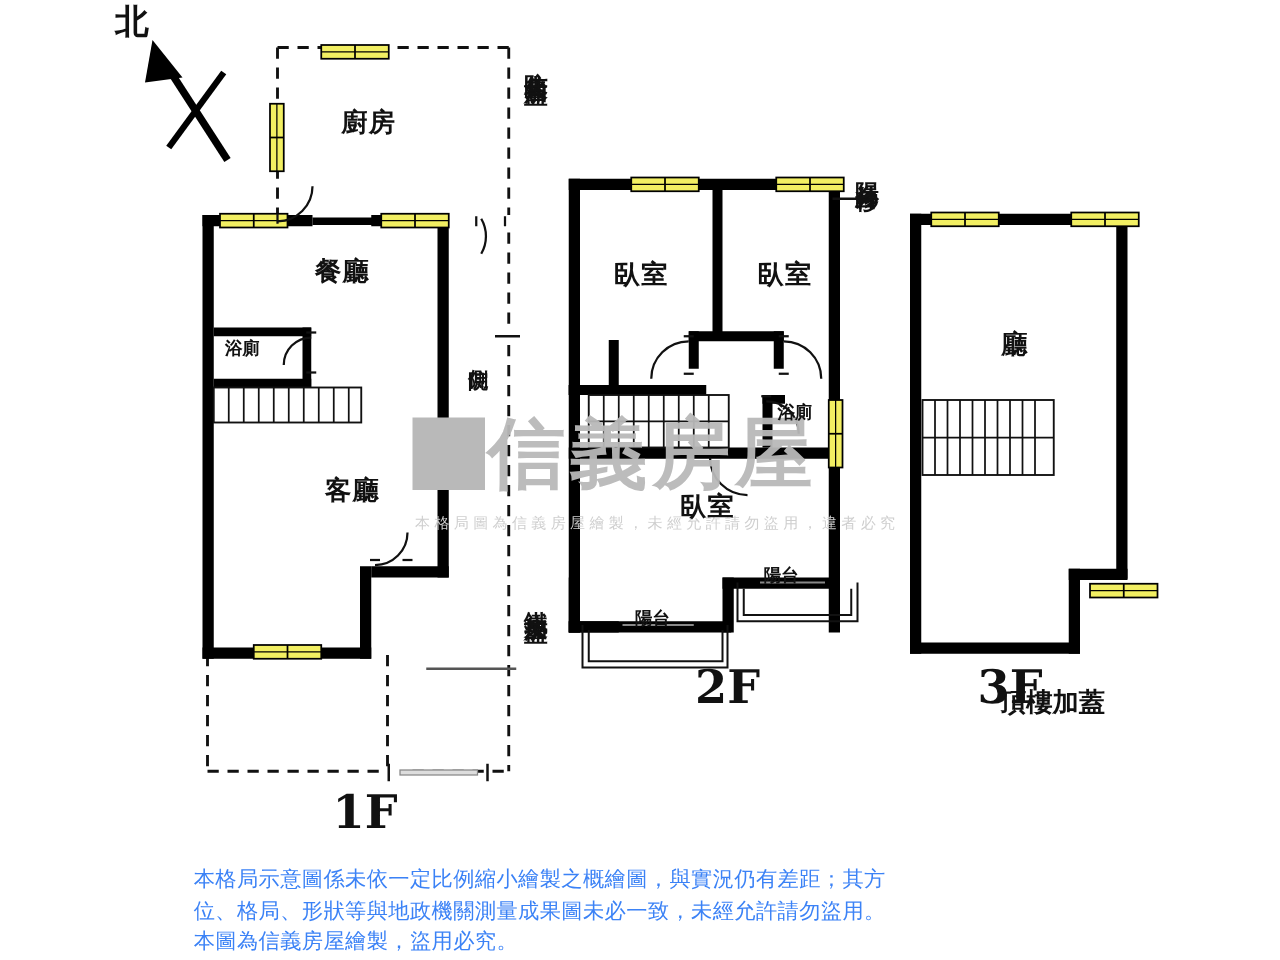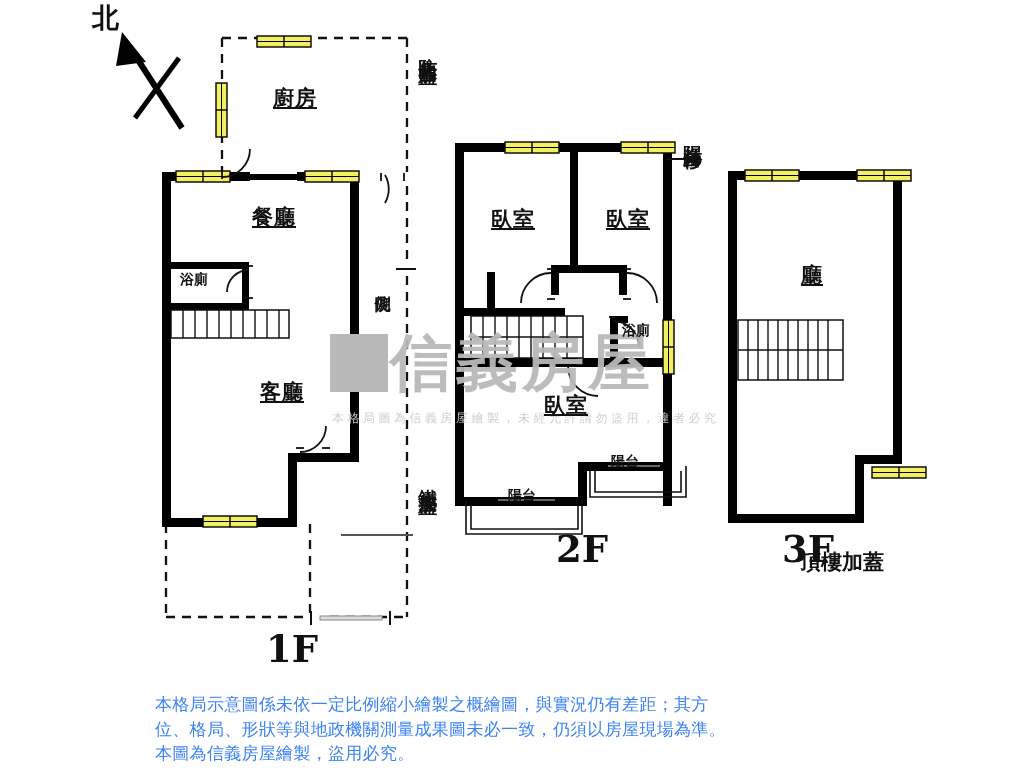--- a/index.html
+++ b/index.html
@@ -10,21 +10,21 @@
     color:#111;
   }
   #plan{position:absolute;left:0;top:0;width:1024px;height:768px;}
   .cjk{font-family:"DejaVu Sans","Liberation Sans",sans-serif;}
   .serif{font-family:"DejaVu Serif","Liberation Serif",serif;}
 
   
   .lbl{position:absolute;white-space:pre;line-height:1.0;}
   .vert{writing-mode:vertical-rl;text-orientation:upright;line-height:1.04;}
 
-  .room-lbl{font-size:21px;font-weight:700;letter-spacing:1px;text-decoration:underline;}
+  .room-lbl{font-size:21px;font-weight:700;letter-spacing:1px;}
   .room-lbl-sm{font-size:14px;font-weight:700;letter-spacing:0px;}
   .side-lbl{font-size:19px;font-weight:700;letter-spacing:2px;}
   .side-lbl-sm{font-size:16px;font-weight:700;letter-spacing:1px;}
   .floor-lbl{font-size:37px;font-weight:700;}
   .floor-lbl-cjk{font-size:21px;font-weight:700;}
   .north-lbl{font-size:27px;font-weight:700;}
 
   .disclaimer{
     position:absolute;left:155px;top:692px;width:760px;
     font-size:17px;line-height:1.45;color:#3b82f6;font-weight:400;
@@ -297,15 +297,15 @@
 
 <div class="lbl room-lbl cjk" style="left:801px;top:265px;">廳</div>
 
 <div class="lbl floor-lbl serif" style="left:266px;top:631px;">1F</div>
 <div class="lbl floor-lbl serif" style="left:556px;top:531px;">2F</div>
 <div class="lbl floor-lbl serif" style="left:768px;top:531px;margin-left:14px;">3F</div>
 <div class="lbl floor-lbl-cjk cjk" style="left:800px;top:552px;">頂樓加蓋</div>
 
 <div class="disclaimer cjk">
   <div>本格局示意圖係未依一定比例縮小繪製之概繪圖，與實況仍有差距；其方</div>
-  <div>位、格局、形狀等與地政機關測量成果圖未必一致，仍須以房屋現場為準。</div>
+  <div>位、格局、形狀等與地政機關測量成果圖未必一致，未經允許請勿盜用。</div>
   <div>本圖為信義房屋繪製，盜用必究。</div>
 </div>
 
 </body></html>

